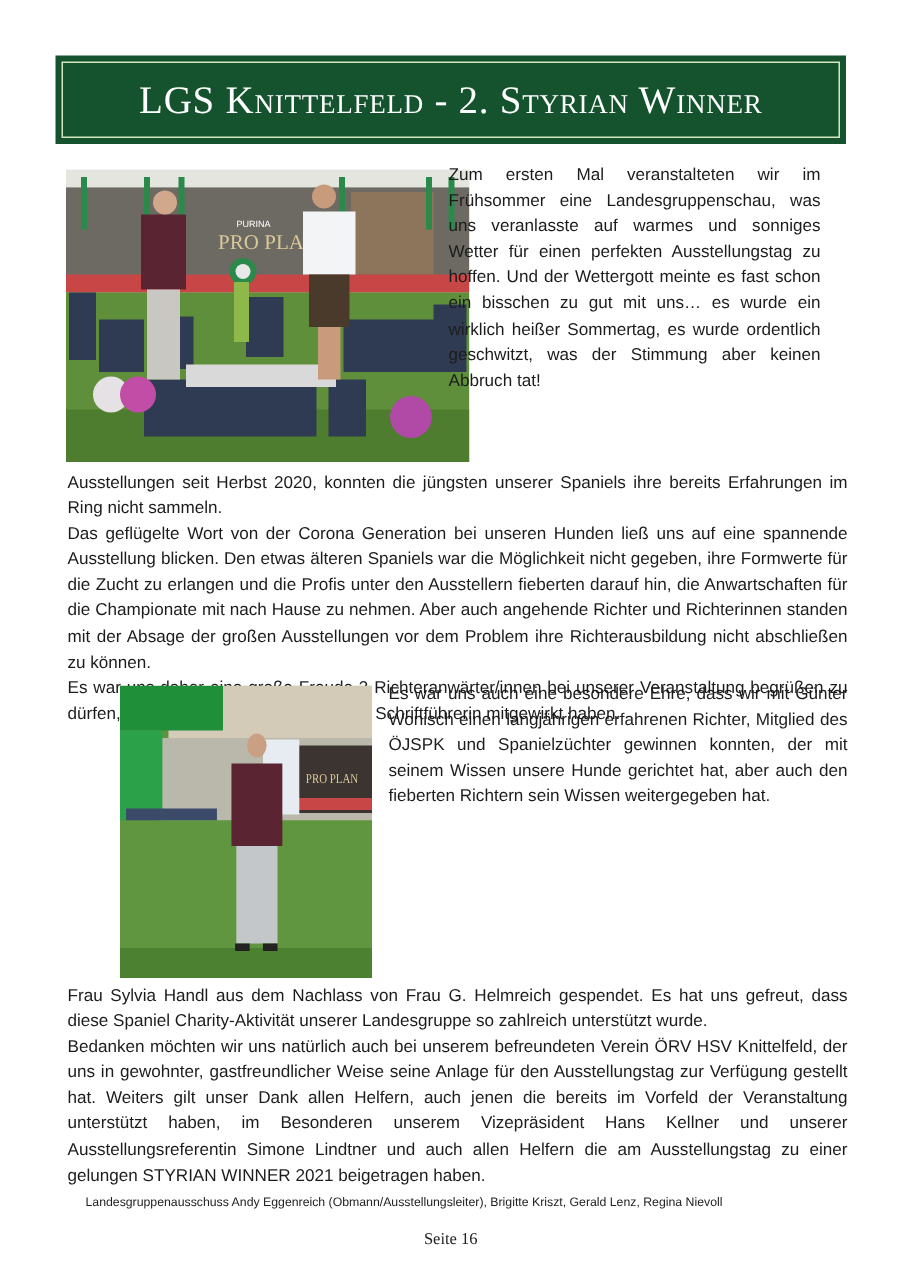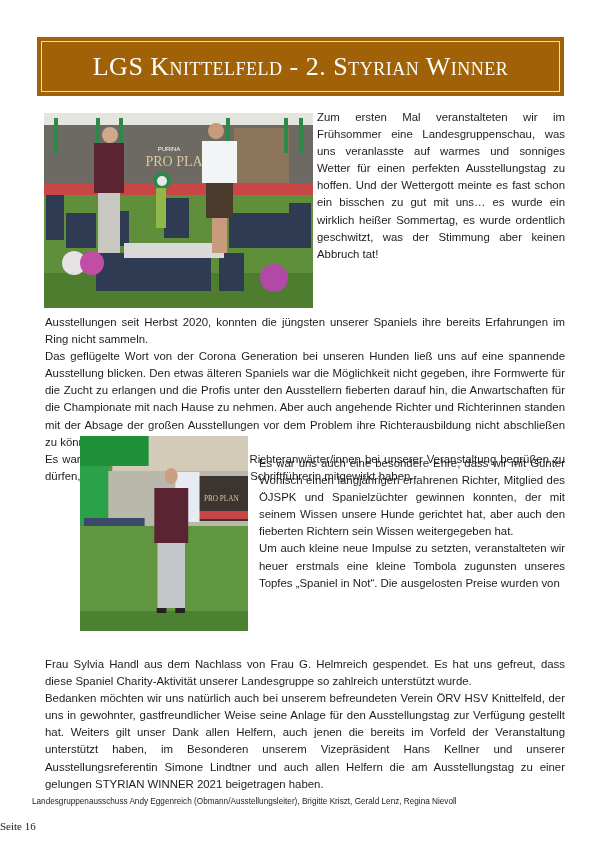--- a/index.html
+++ b/index.html
@@ -1,49 +1,49 @@
 <!DOCTYPE html>
 <html><head>
   <meta charset="utf-8">
   <style>
     html, body { margin: 0; padding: 0; background: #ffffff; }
     body { width: 601px; height: 850px; position: relative; overflow: hidden; font-family: "Liberation Sans", "DejaVu Sans", sans-serif; color: #1a1a1a; }
 
     .title-bar {
       position: absolute; left: 37px; top: 37px; width: 527px; height: 59px;
-      background: #a16207; box-sizing: border-box;
+      background: #14532d; box-sizing: border-box;
     }
     .title-inner {
       position: absolute; left: 4px; top: 4px; right: 4px; bottom: 4px;
       border: 1px solid #d8e6c0;
       display: flex; align-items: center; justify-content: center;
     }
     .title-text {
       font-family: "Liberation Serif", "DejaVu Serif", serif;
       color: #ffffff; font-size: 26px; font-variant: small-caps; letter-spacing: 0.5px;
       white-space: nowrap;
     }
 
     .body-text {
       position: absolute; font-size: 11.4px; line-height: 17.1px; text-align: justify; color: #1c1c1c;
     }
     .body-text p { margin: 0; }
 
-    #text-top { left: 317px; top: 109px; width: 248px; }
+    #text-top { left: 299px; top: 109px; width: 248px; }
     #text-mid { left: 45px; top: 314px; width: 520px; }
     #text-right2 { left: 259px; top: 455px; width: 306px; }
     #text-bottom { left: 45px; top: 656px; width: 520px; }
 
     .photo { position: absolute; overflow: hidden; }
     #photo1 { left: 44px; top: 113px; width: 269px; height: 195px; }
-    #photo2 { left: 44px; top: 436px; width: 168px; height: 195px; padding-left: 36px; }
+    #photo2 { left: 44px; top: 457px; width: 168px; height: 195px; padding-left: 36px; }
     .photo svg { width: 100%; height: 100%; display: block; }
 
-    .footer-note { position: absolute; left: 32px; top: 797px; font-size: 8.2px; color: #222; white-space: nowrap; }
-    .page-num { position: absolute; left: 0; width: 601px; top: 820px; text-align: left; font-family: "Liberation Serif", "DejaVu Serif", serif; font-size: 11px; color: #222; }
+    .footer-note { position: absolute; left: 57px; top: 797px; font-size: 8.2px; color: #222; white-space: nowrap; }
+    .page-num { position: absolute; left: 0; width: 601px; top: 820px; text-align: center; font-family: "Liberation Serif", "DejaVu Serif", serif; font-size: 11px; color: #222; }
   </style>
 </head>
 <body>
 
 <div class="title-bar">
   <div class="title-inner">
     <span class="title-text">LGS Knittelfeld - 2. Styrian Winner</span>
   </div>
 </div>
 
@@ -126,21 +126,20 @@
     <circle cx="113" cy="40" r="8" fill="#c9a083"></circle>
     <rect x="92" y="52" width="42" height="55" fill="#5a2433"></rect>
     <rect x="96" y="107" width="34" height="65" fill="#c4c7c9"></rect>
     <rect x="95" y="172" width="12" height="5" fill="#222"></rect>
     <rect x="118" y="172" width="12" height="5" fill="#222"></rect>
   </svg>
 </div>
 
 <div class="body-text" id="text-right2">
   <p>Es war uns auch eine besondere Ehre, dass wir mit Günter Wonisch einen langjährigen erfahrenen Richter, Mitglied des ÖJSPK und Spanielzüchter gewinnen konnten, der mit seinem Wissen unsere Hunde gerichtet hat, aber auch den fieberten Richtern sein Wissen weitergegeben hat.</p>
-  <p>Um auch kleine neue Impulse zu setzten, veranstalteten wir heuer erstmals eine kleine Tombola zugunsten unseres Topfes „Spaniel in Not“. Die ausgelosten Preise wurden von</p>
 </div>
 
 <div class="body-text" id="text-bottom">
   <p>Frau Sylvia Handl aus dem Nachlass von Frau G. Helmreich gespendet. Es hat uns gefreut, dass diese Spaniel Charity-Aktivität unserer Landesgruppe so zahlreich unterstützt wurde.</p>
   <p>Bedanken möchten wir uns natürlich auch bei unserem befreundeten Verein ÖRV HSV Knittelfeld, der uns in gewohnter, gastfreundlicher Weise seine Anlage für den Ausstellungstag zur Verfügung gestellt hat. Weiters gilt unser Dank allen Helfern, auch jenen die bereits im Vorfeld der Veranstaltung unterstützt haben, im Besonderen unserem Vizepräsident Hans Kellner und unserer Ausstellungsreferentin Simone Lindtner und auch allen Helfern die am Ausstellungstag zu einer gelungen STYRIAN WINNER 2021 beigetragen haben.</p>
 </div>
 
 <div class="footer-note">Landesgruppenausschuss Andy Eggenreich (Obmann/Ausstellungsleiter), Brigitte Kriszt, Gerald Lenz, Regina Nievoll</div>
 <div class="page-num">Seite 16</div>
 

